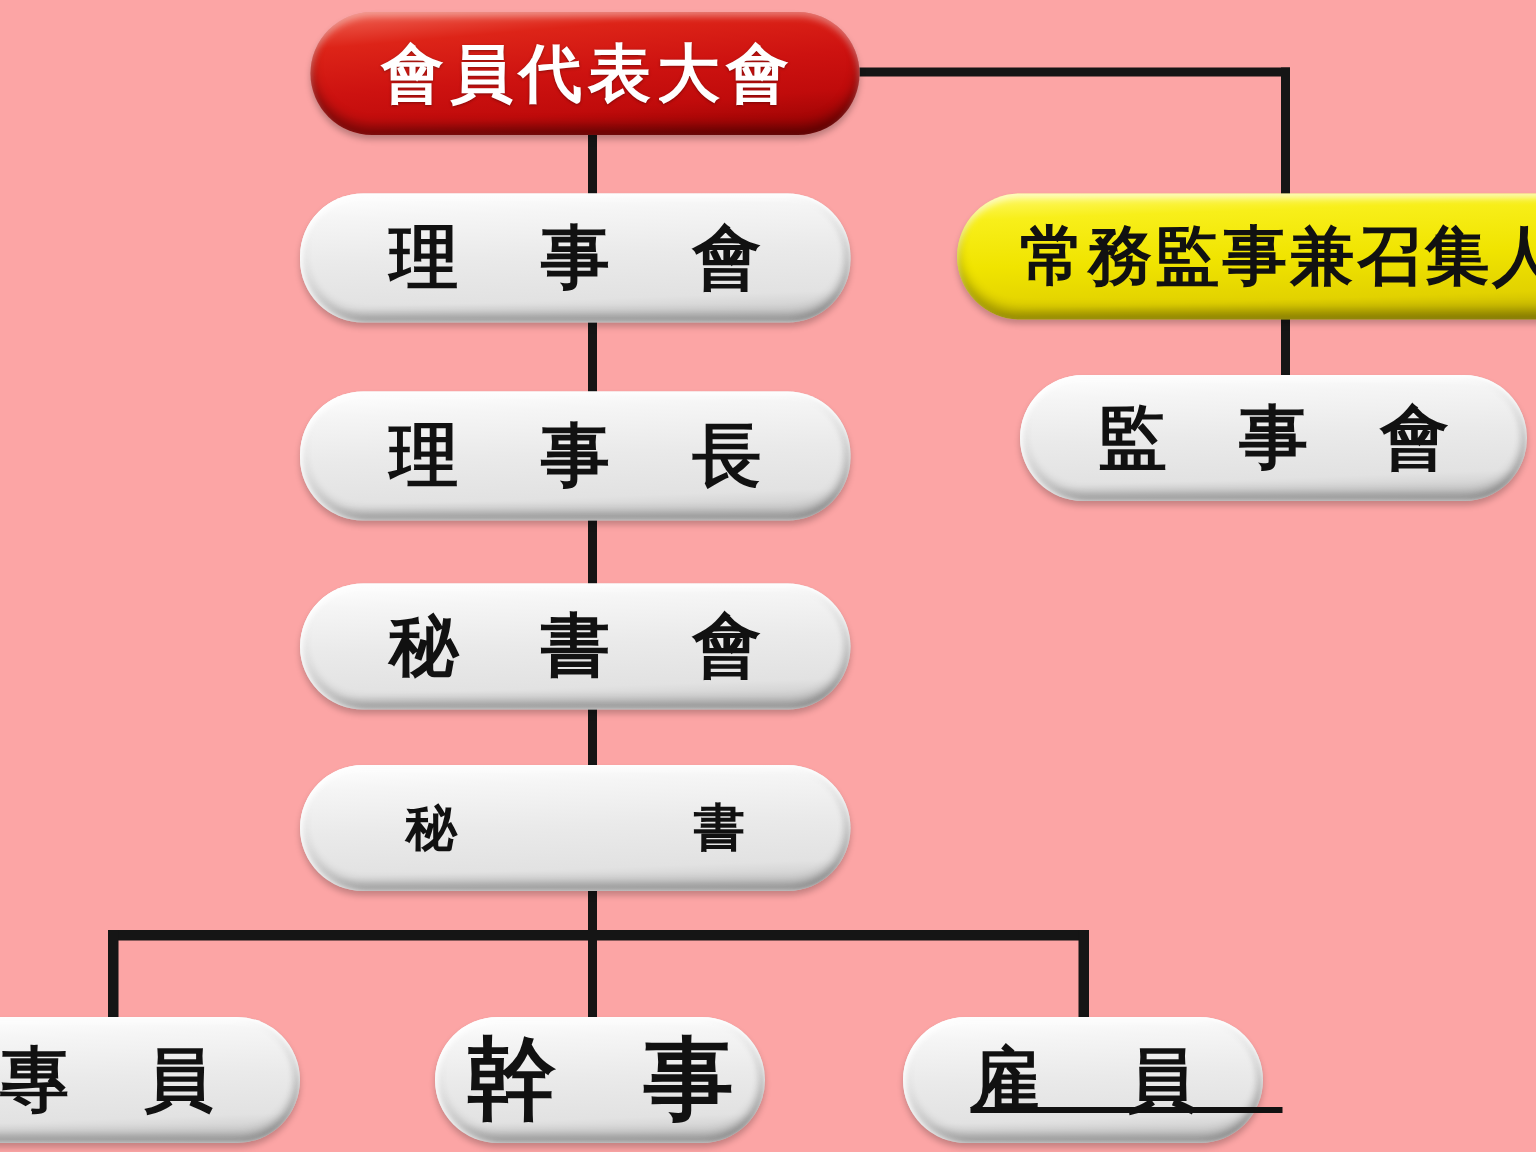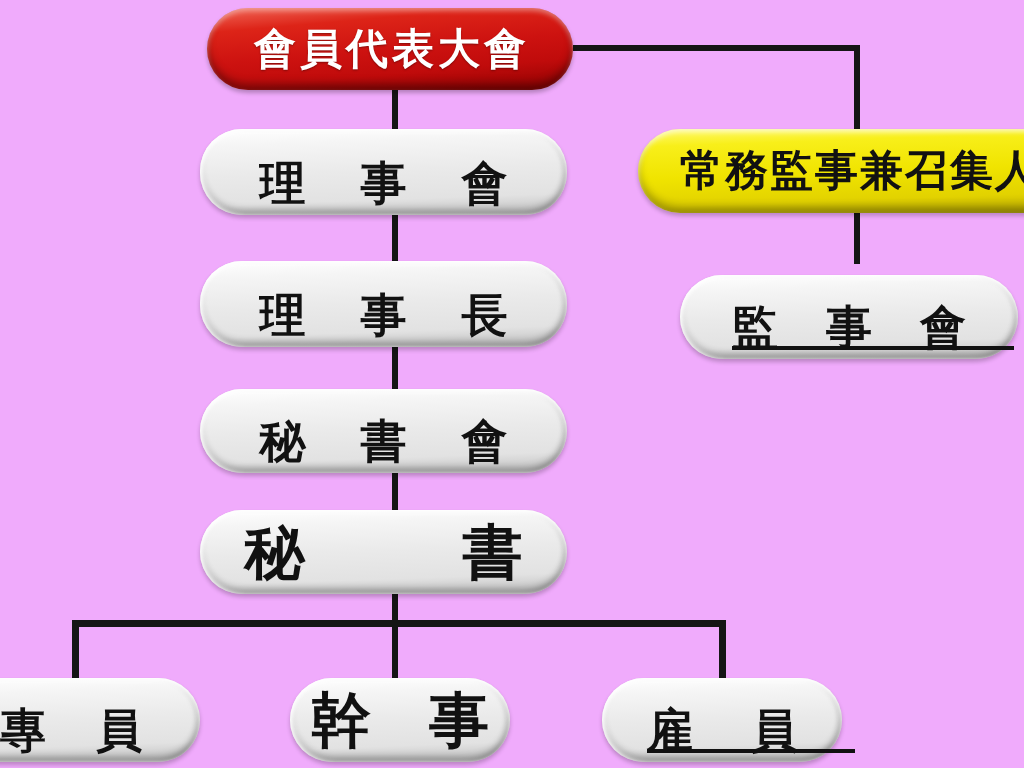--- a/index.html
+++ b/index.html
@@ -1,57 +1,56 @@
 <!DOCTYPE html>
 <html><head>
 <meta charset="utf-8">
 <style>
   html,body { margin:0; padding:0; background:#ffffff; }
   #stage {
     position:relative; width:1024px; height:768px; overflow:hidden;
-    background:#f0abfc;
+    background:#fca5a5;
     font-family:"DejaVu Sans","Liberation Sans",sans-serif;
   }
   .pill {
     position:absolute; display:flex; align-items:center; justify-content:center;
     border-radius:42px; font-weight:bold; white-space:nowrap;
   }
   .pill span { display:inline-block; }
   .gray {
     color:#111;
     background:linear-gradient(178deg,#ffffff 0%,#f5f5f5 18%,#eaeaea 48%,#e2e2e2 78%,#c2c2c2 97%);
     box-shadow: inset 0 3px 4px #ffffff, inset 3px 0 4px rgba(255,255,255,.85),
                 inset 0 -5px 7px rgba(0,0,0,.30), inset -4px 0 5px rgba(0,0,0,.10),
                 0 3px 4px rgba(0,0,0,.22);
-    align-items: flex-end;
   }
   .red {
     color:#ffffff;
     background:linear-gradient(175deg,#f26a5a 0%,#dd2418 22%,#cd1210 50%,#c00b0b 72%,#8e0101 100%);
     box-shadow: inset 0 3px 5px rgba(255,255,255,.40),
                 inset 0 -6px 8px rgba(0,0,0,.38), 0 3px 4px rgba(0,0,0,.25);
     text-shadow:0 1px 2px rgba(0,0,0,.35);
   }
   .yellow {
     color:#111;
     background:linear-gradient(178deg,#fffa70 0%,#f8ef1a 18%,#f0e400 50%,#e2d200 78%,#b2a300 100%);
     box-shadow: inset 0 3px 5px rgba(255,255,255,.65),
                 inset 0 -6px 8px rgba(0,0,0,.30), 0 3px 4px rgba(0,0,0,.22);
   }
   
   .n-assembly    { left:207px; top:8px;   width:366px; height:82px; font-size:42px; }
   .n-assembly span { letter-spacing:4px; padding-left:4px; }
   .n-board       { left:200px; top:129px; width:367px; height:86px; font-size:46px; }
   .n-chairman    { left:200px; top:261px; width:367px; height:86px; font-size:46px; }
   .n-secretariat { left:200px; top:389px; width:367px; height:84px; font-size:46px; }
-  .n-secretary   { left:200px; top:510px; width:367px; height:84px; font-size:60px; }
+  .n-secretary   { left:200px; top:510px; width:367px; height:84px; font-size:34px; }
   .n-convener    { left:638px; top:129px; width:432px; height:84px; font-size:43px;
                    justify-content:flex-start; padding-left:42px; }
   .n-convener span { letter-spacing:2px; }
-  .n-supervisors { left:680px; top:275px; width:338px; height:84px; font-size:46px;text-decoration:underline; }
+  .n-supervisors { left:680px; top:250px; width:338px; height:84px; font-size:46px; }
   .n-specialist  { left:-58px; top:678px; width:258px; height:84px; font-size:46px; }
   .n-officer     { left:290px; top:678px; width:220px; height:84px; font-size:60px; }
   .n-employee    { left:602px; top:678px; width:240px; height:84px; font-size:46px;text-decoration:underline; }
   
   .sp3  span { letter-spacing:55px; padding-left:55px; }
   .sp3s span { letter-spacing:48px; padding-left:48px; }
   .sp2  span { letter-spacing:58px; padding-left:58px; }
   .sp2b { justify-content:center; }
   .sp2b span { letter-spacing:50px; padding-left:50px; }
   .sp2w span { letter-spacing:158px; padding-left:158px; }

